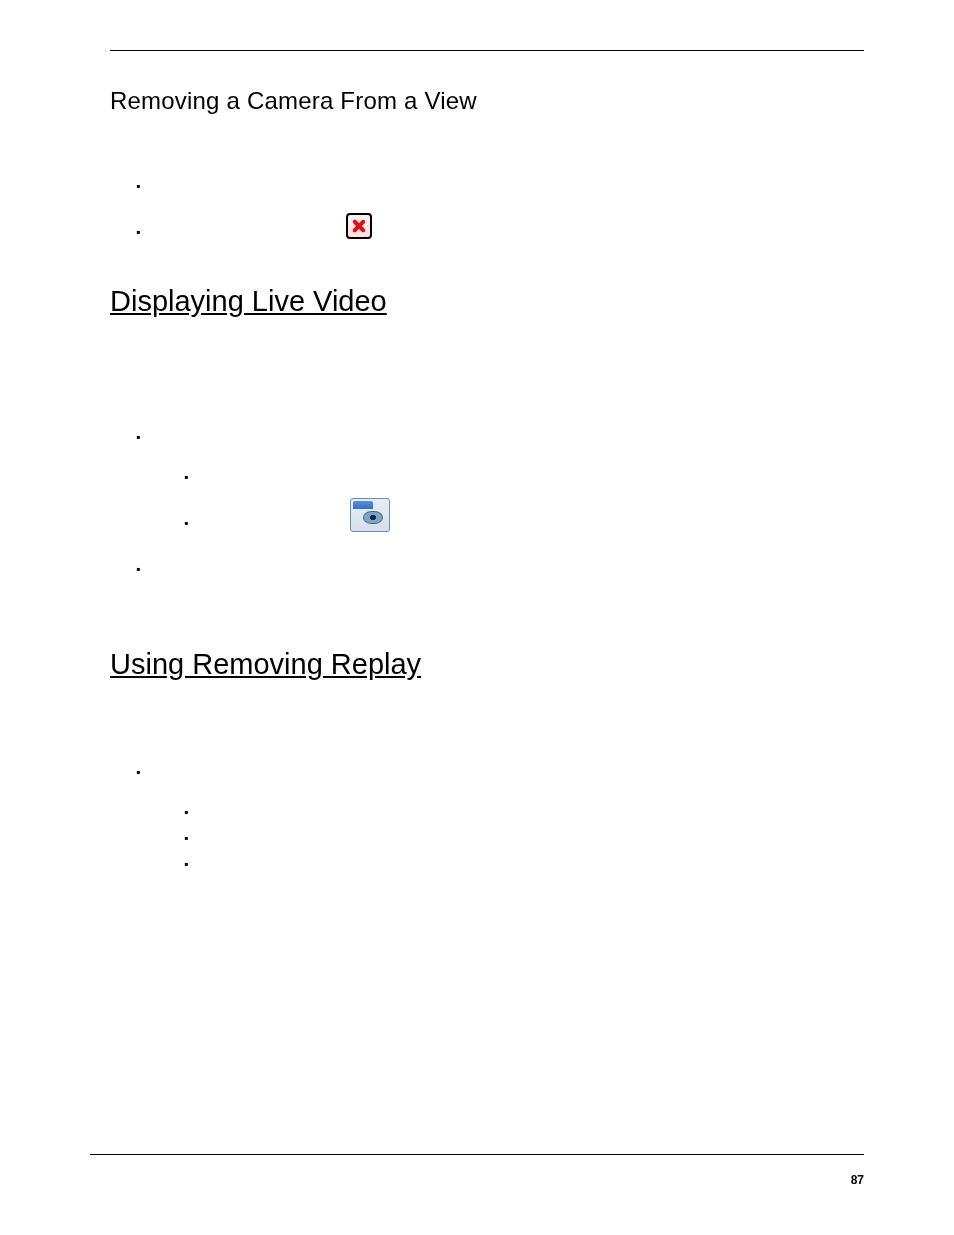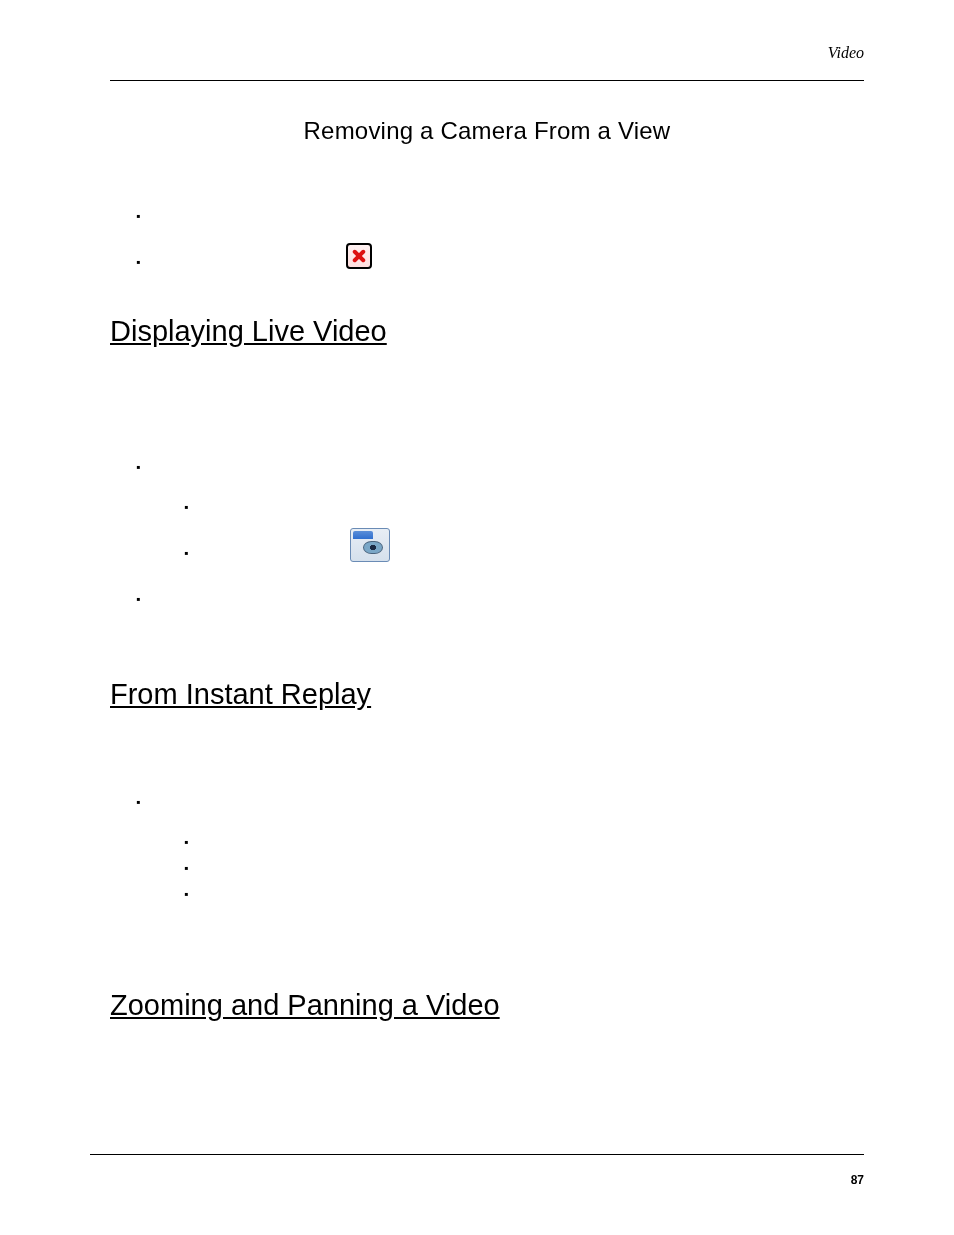--- a/index.html
+++ b/index.html
@@ -35,21 +35,20 @@
     margin: 0;
   }
   .content {
     padding-top: 36px;
   }
   .h1 {
     font-size: 24px;
     font-weight: 400;
     letter-spacing: 0.2px;
     margin: 0 0 10px 0;
-    text-align: center;
   }
   .h2 {
     font-size: 29px;
     font-weight: 400;
     text-decoration: underline;
     margin: 0 0 10px 0;
   }
   .bullet-list {
     list-style: none;
     margin: 0;
@@ -131,23 +130,20 @@
     border-radius: 50% / 60%;
     background: radial-gradient(circle at 50% 50%, #1a2a44 0 3px, #7aa7c7 3px 9px, transparent 9px);
     border: 1px solid #4a647e;
   }
 </style>
 </head>
 <body>
 
 <div class="page">
 
-  <div class="header">
-    <span class="section-title">Video</span>
-  </div>
   <hr class="header-rule">
 
   <div class="content">
 
     <h2 class="h1">Removing a Camera From a View</h2>
     <div style="height:50px"></div>
     <ul class="bullet-list level1">
       <li style="height:46px;"></li>
       <li style="height:46px;">
         <span class="inline-icon icon-close" style="margin-left:210px; margin-top:-8px;"></span>
@@ -169,33 +165,32 @@
           <span class="eye"></span>
         </span>
       </li>
     </ul>
     <ul class="bullet-list level1">
       <li style="height:40px;"></li>
     </ul>
 
     <div style="height:50px"></div>
 
-    <h2 class="h2">From Instant Replay</h2>
+    <h2 class="h2">Using Removing Replay</h2>
     <div style="height:70px"></div>
     <ul class="bullet-list level1">
       <li style="height:40px;"></li>
     </ul>
     <ul class="bullet-list level2">
       <li style="height:26px;"></li>
       <li style="height:26px;"></li>
       <li style="height:26px;"></li>
     </ul>
 
     <div style="height:80px"></div>
 
-    <h2 class="h2">Zooming and Panning a Video</h2>
 
   </div>
 
   <hr class="footer-rule">
   <div class="page-number">87</div>
 
 </div>
 
 </body></html>

